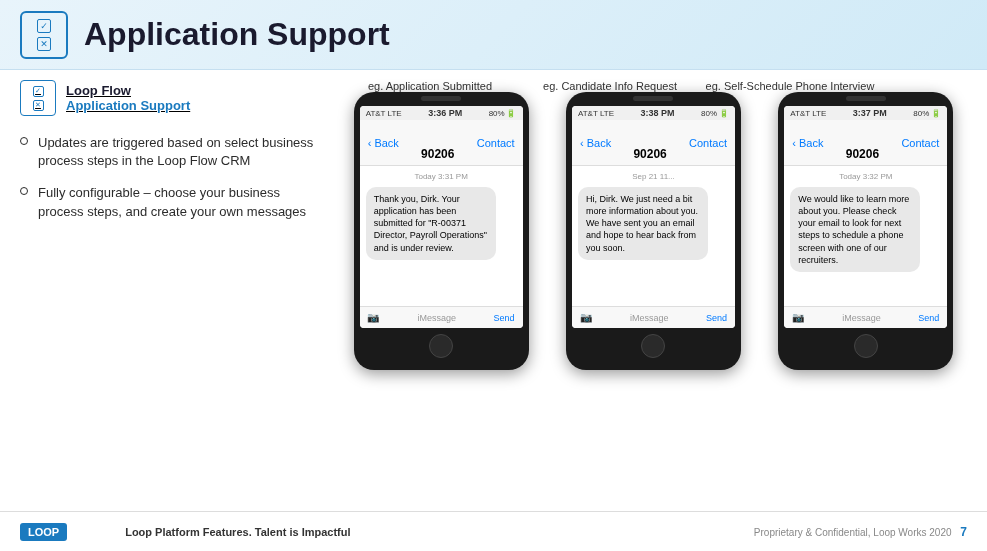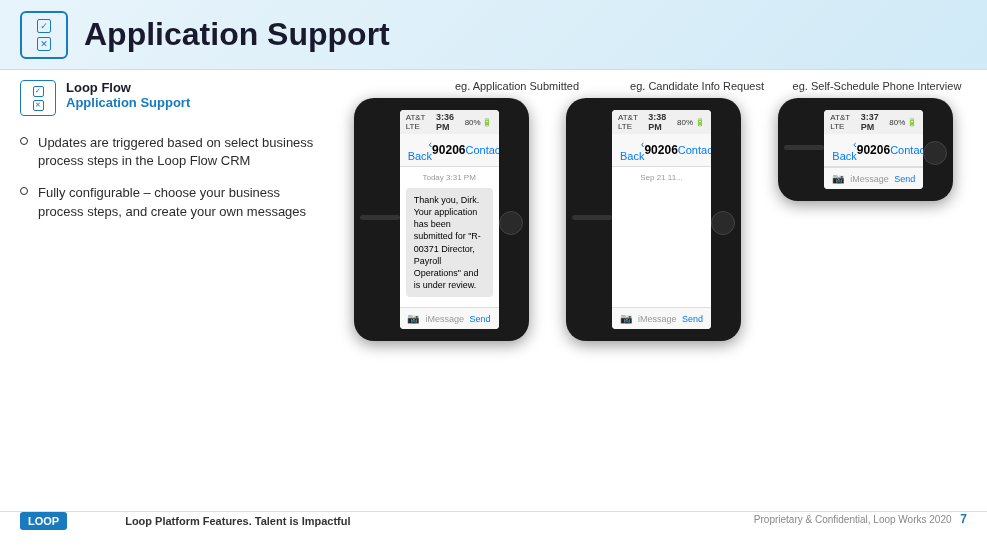--- a/index.html
+++ b/index.html
@@ -73,21 +73,23 @@
 
     
     .left-panel {
       width: 320px;
       flex-shrink: 0;
       padding-right: 20px;
     }
 
     .loop-flow-badge {
       display: flex;
+      align-items: center;
       margin-bottom: 18px;
+      text-decoration: underline;
     }
     .lf-icon {
       width: 36px;
       height: 36px;
       border: 1.5px solid #1a7abf;
       border-radius: 4px;
       display: flex;
       flex-direction: column;
       align-items: center;
       justify-content: center;
@@ -140,45 +142,44 @@
     }
 
     
     .right-panel {
       flex: 1;
       display: flex;
       flex-direction: column;
     }
     .phone-labels {
       display: flex;
-      justify-content: flex-end;
-      margin-bottom: 6px;
+      justify-content: flex-start;
     }
     .phone-label {
       font-size: 11px;
       color: #333;
       text-align: center;
       width: 180px;
     }
     .phones-row {
       display: flex;
       justify-content: space-around;
       align-items: flex-start;
       gap: 10px;
     }
 
     
     .phone {
       width: 175px;
       background: #1a1a1a;
       border-radius: 20px;
-      padding: 12px 6px 12px 6px;
+      padding: 4px 6px 12px 6px;
       box-shadow: 0 4px 15px rgba(0,0,0,0.4);
       display: flex;
-      flex-direction: row;
+      flex-direction: column;
       align-items: center;
       position: relative;
     }
     .phone-speaker {
       width: 40px;
       height: 5px;
       background: #333;
       border-radius: 3px;
       margin-bottom: 5px;
     }
@@ -220,39 +221,40 @@
       color: #007AFF;
       font-size: 11px;
       display: flex;
       align-items: center;
       gap: 2px;
     }
     .phone-nav-bar .number {
       font-weight: bold;
       font-size: 12px;
       color: #000;
+      margin-top: 23px;
     }
     .phone-nav-bar .contact {
       color: #007AFF;
       font-size: 11px;
     }
     .phone-messages {
       padding: 6px;
       background: #fff;
       min-height: 140px;
     }
     .phone-date-label {
       text-align: center;
       font-size: 8px;
       color: #999;
       margin-bottom: 6px;
     }
     .message-bubble {
       background: #e8e8e8;
-      border-radius: 4px;
+      border-radius: 10px;
       padding: 6px 8px;
       font-size: 9px;
       color: #000;
       line-height: 1.35;
       max-width: 130px;
     }
     .phone-imessage-bar {
       background: #f8f8f8;
       border-top: 1px solid #ddd;
       padding: 5px 8px;
@@ -272,21 +274,21 @@
       margin-top: 6px;
       background: #2a2a2a;
     }
 
     
     .footer {
       height: 40px;
       background: #fff;
       border-top: 1px solid #ddd;
       display: flex;
-      align-items: flex-start;
+      align-items: center;
       justify-content: space-between;
       padding: 0 20px;
     }
     .footer-left {
       display: flex;
       align-items: center;
       gap: 10px;
     }
     .loop-logo {
       background: #1a7abf;
@@ -402,20 +404,21 @@
               <span>80%</span> 🔋
             </span>
           </div>
           <div class="phone-nav-bar">
             <span class="back">‹ Back</span>
             <span class="number">90206</span>
             <span class="contact">Contact</span>
           </div>
           <div class="phone-messages">
             <div class="phone-date-label">Sep 21 11...</div>
+            <div class="message-bubble">Hi, Dirk. We just need a bit more information about you. We have sent you an email and hope to hear back from you soon.</div>
           </div>
           <div class="phone-imessage-bar">
             <span class="camera-icon">📷</span>
             <span>iMessage</span>
             <span class="send-btn">Send</span>
           </div>
         </div>
         <div class="phone-home-btn"></div>
       </div>
 
@@ -426,20 +429,24 @@
             <span class="carrier">AT&amp;T LTE</span>
             <span class="time">3:37 PM</span>
             <span class="battery">
               <span>80%</span> 🔋
             </span>
           </div>
           <div class="phone-nav-bar">
             <span class="back">‹ Back</span>
             <span class="number">90206</span>
             <span class="contact">Contact</span>
+          </div>
+          <div class="phone-messages">
+            <div class="phone-date-label">Today 3:32 PM</div>
+            <div class="message-bubble">We would like to learn more about you. Please check your email to look for next steps to schedule a phone screen with one of our recruiters.</div>
           </div>
           <div class="phone-imessage-bar">
             <span class="camera-icon">📷</span>
             <span>iMessage</span>
             <span class="send-btn">Send</span>
           </div>
         </div>
         <div class="phone-home-btn"></div>
       </div>
 

